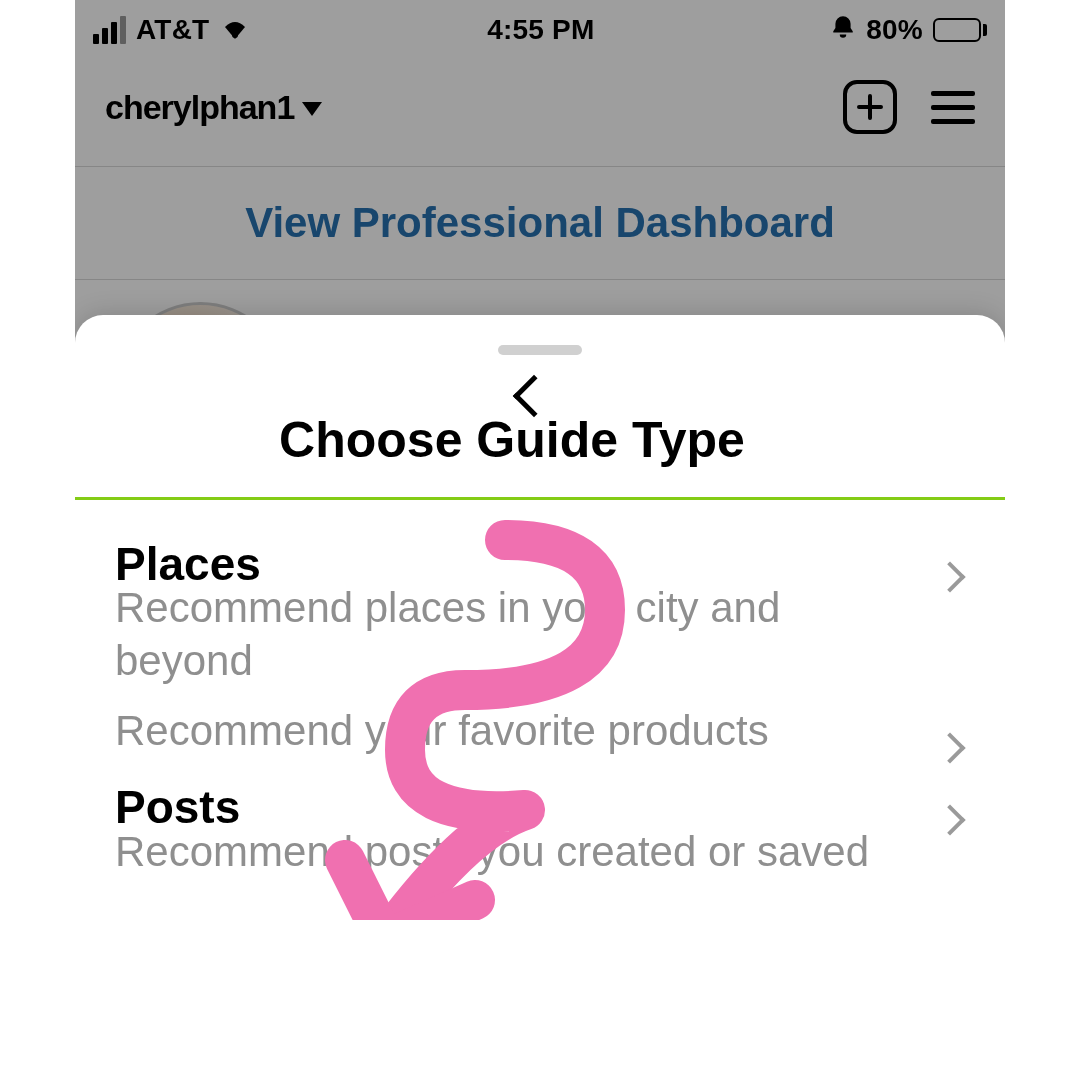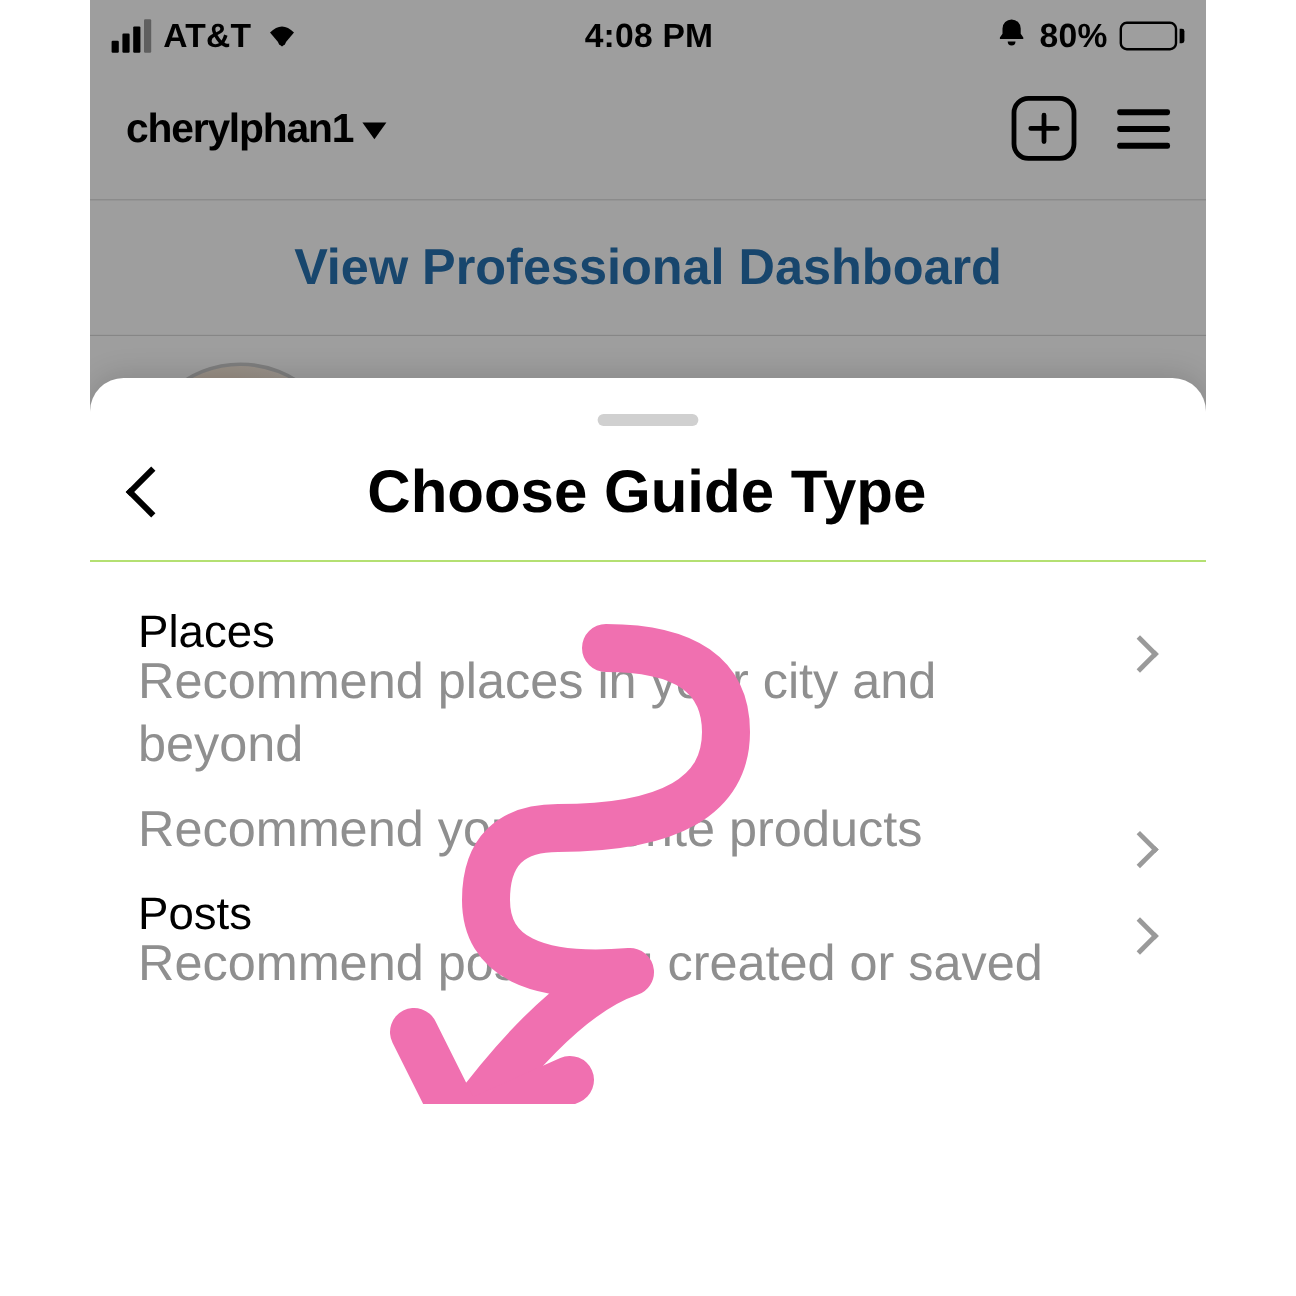--- a/index.html
+++ b/index.html
@@ -92,37 +92,38 @@
     background:#fff; border-radius: 28px 28px 0 0;
     padding-top: 16px;
     box-shadow: 0 -2px 24px rgba(0,0,0,0.15);
   }
   .grabber {
     width: 84px; height: 10px; background:#d0d0d0; border-radius:5px;
     margin: 14px auto 26px auto;
   }
   .sheet-header {
     display:flex; align-items:center; padding: 0 30px 28px 30px;
-    border-bottom:1px solid #84cc16;
+    border-bottom:3px solid #84cc16;
+    flex-direction:column;
   }
   .back-chevron {
     width:30px;height:30px;border-left:5px solid #000;border-bottom:5px solid #000;
     transform: rotate(45deg);
     margin: 0 18px 0 6px;
     flex: 0 0 auto;
   }
   .sheet-title {
     flex:1; text-align:center; font-size:50px; font-weight:800; color:#000;
     margin-left:-56px; 
   }
 
   .options { padding: 40px 30px 0 40px; }
   .opt-row { display:flex; align-items:flex-start; padding: 0 0 24px 0; cursor:pointer; }
   .opt-text { flex:1; }
-  .opt-title { font-size:38px; font-weight:400; color:#000; line-height:1.05; }
+  .opt-title { font-size:46px; font-weight:700; color:#000; line-height:1.05; }
   .opt-sub { font-size:42px; color:#8f8f8f; line-height:1.25; margin-top: -6px; }
   .opt-chevron {
     width:22px;height:22px;border-top:4px solid #9a9a9a;border-right:4px solid #9a9a9a;
     transform: rotate(45deg); margin: 26px 14px 0 18px; flex:0 0 auto;
   }
 
   
   .annotation {
     position:absolute; top: 520px; left: 230px; width: 420px; height: 520px;
     pointer-events:none;
@@ -143,21 +144,21 @@
             <span></span>
         </span>
         <span>AT&amp;T</span>
         <span>
           <svg width="32" height="24" viewBox="0 0 32 24">
             <path d="M16 24 L6 12 Q16 2 26 12 Z" fill="#000"></path>
             <circle cx="16" cy="20" r="3" fill="#000"></circle>
           </svg>
         </span>
       </div>
-      <div>4:08 PM</div>
+      <div>4:55 PM</div>
       <div class="status-right">
         <span class="alarm">
           <svg width="26" height="26" viewBox="0 0 24 24">
               <path fill="#000" d="M12 2a7 7 0 0 0-7 7v4l-2 3v1h18v-1l-2-3V9a7 7 0 0 0-7-7zm0 20a3 3 0 0 0 3-3H9a3 3 0 0 0 3 3z"></path>
             </svg>
         </span>
         <span>80%</span>
         <span class="battery">
           <span class="battery-body"><span class="battery-fill"></span></span>
           <span class="battery-cap"></span>

